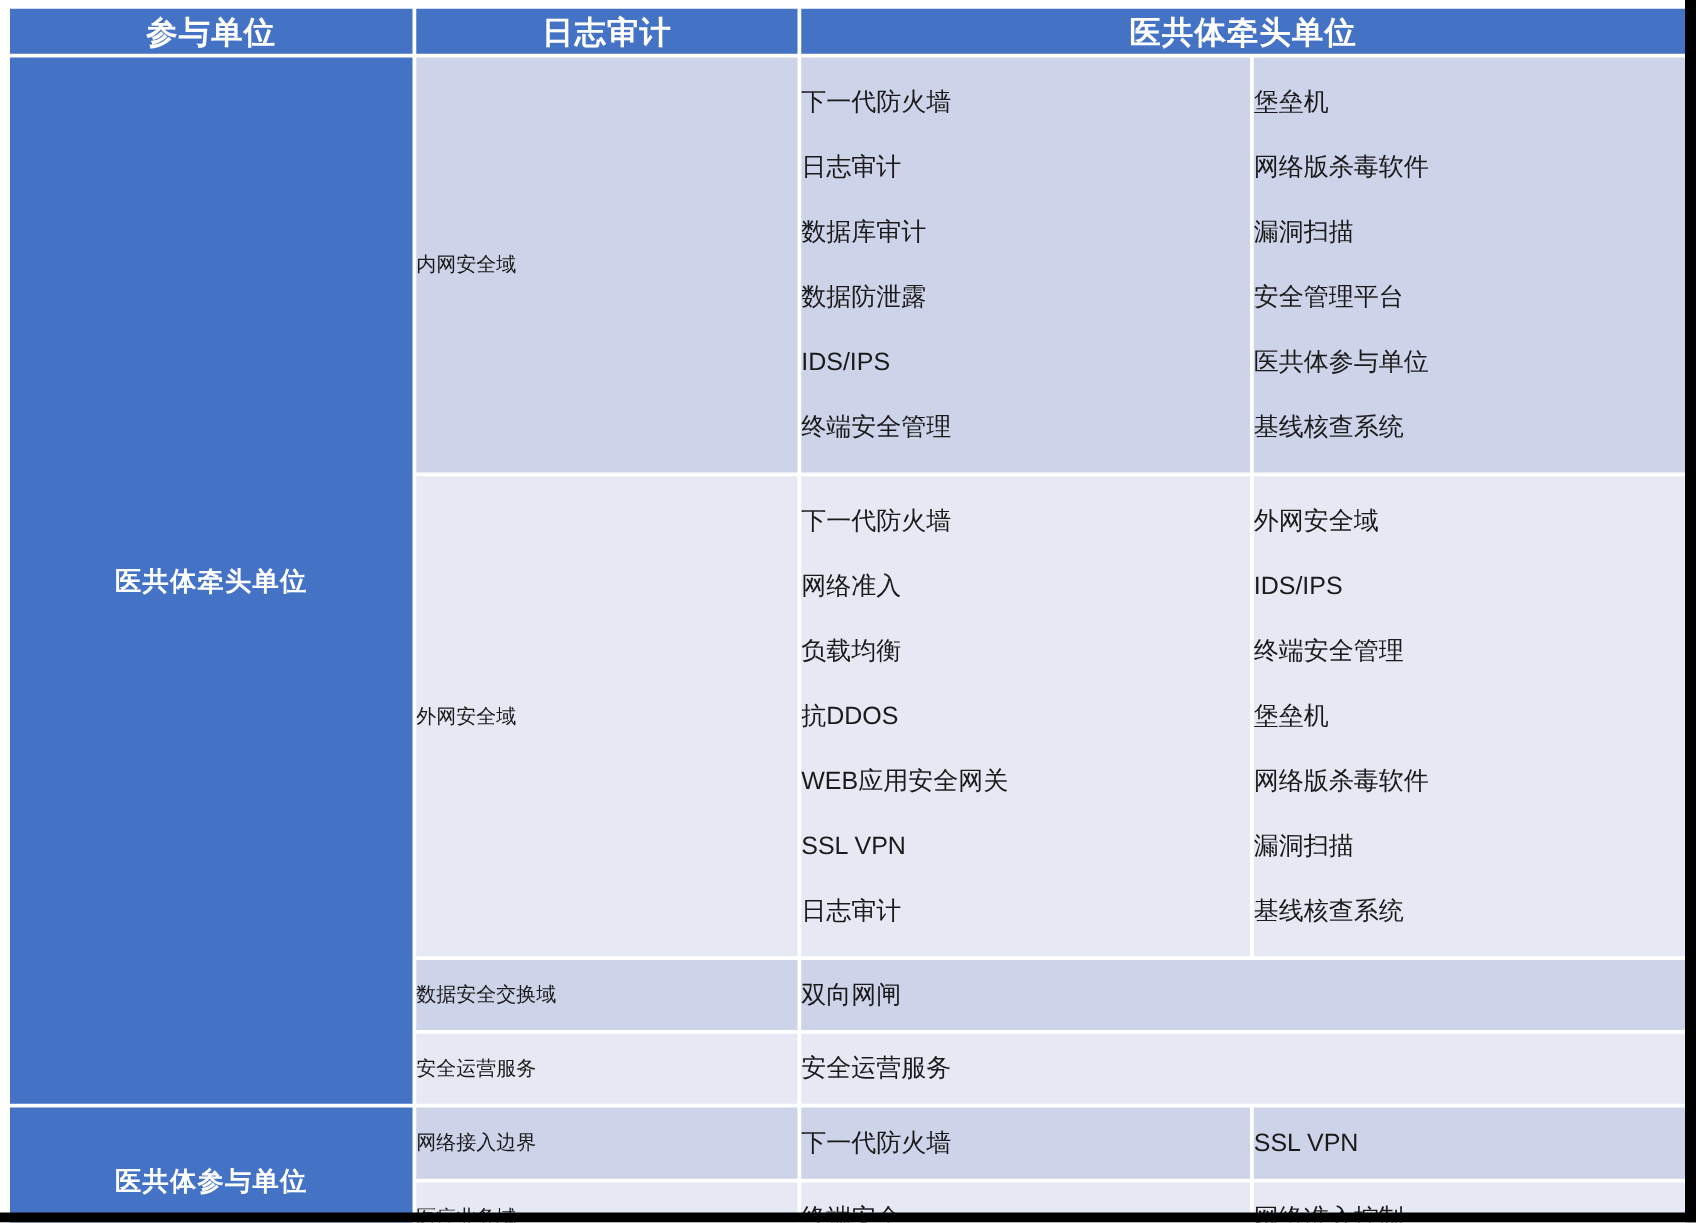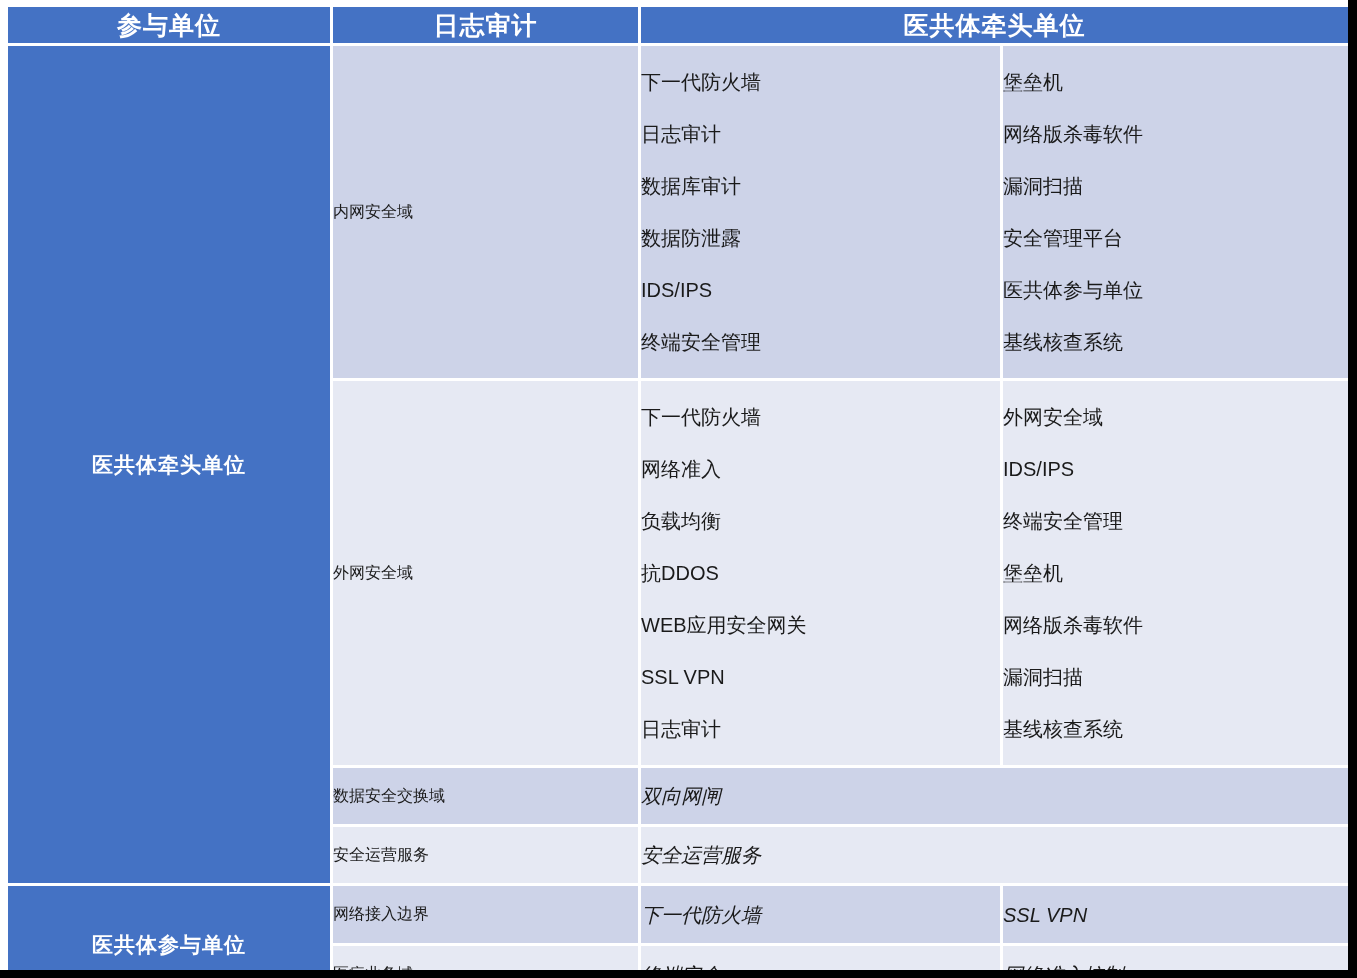--- a/index.html
+++ b/index.html
@@ -111,21 +111,20 @@
     padding: 10px 0 10px 0;
   }
   .prod-list li {
     line-height: 52px;
     white-space: nowrap;
   }
 
   .single-line {
     line-height: 56px;
     white-space: nowrap;
-    font-style: italic;
   }
 
   .h-tall-a { height: 310px; }
   .h-tall-b { height: 368px; }
   .h-short  { height: 54px; }
   .h-mid    { height: 57px; }
 </style>
 </head>
 <body>
 

